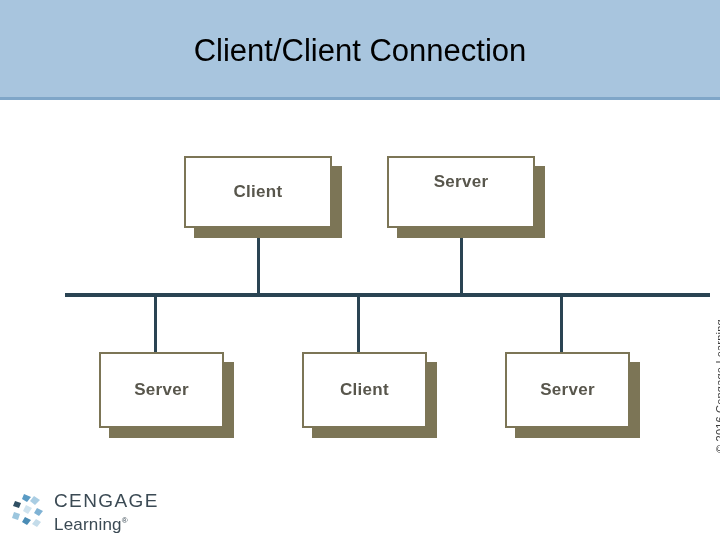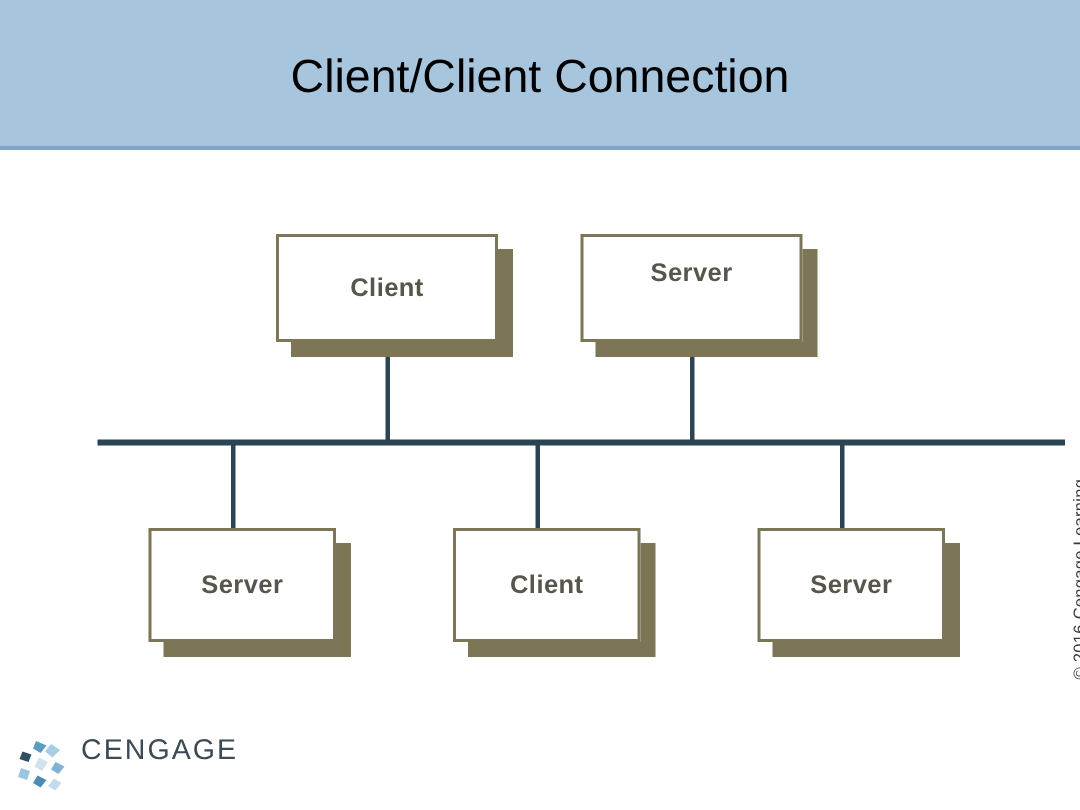--- a/index.html
+++ b/index.html
@@ -232,16 +232,17 @@
         <path d="M5 9 L11 11 L9 16 L3 14 Z" fill="#2f4f63"></path>
         <path d="M16 13 L22 16 L18 22 L13 19 Z" fill="#cfe3ef"></path>
         <path d="M27 16 L33 19 L29 24 L24 21 Z" fill="#7fb2d4"></path>
         <path d="M4 20 L10 22 L8 28 L2 26 Z" fill="#9cc6de"></path>
         <path d="M15 25 L21 28 L17 33 L12 30 Z" fill="#4a8cb5"></path>
         <path d="M26 27 L31 30 L27 35 L22 32 Z" fill="#c4dcea"></path>
       </g>
     </svg>
     <div id="logo-words">
       <div id="logo-cengage">CENGAGE</div>
+      <div id="logo-learning"><span>Learning</span><sup>®</sup></div>
     </div>
   </div>
 
 </div>
 
 </body></html>

